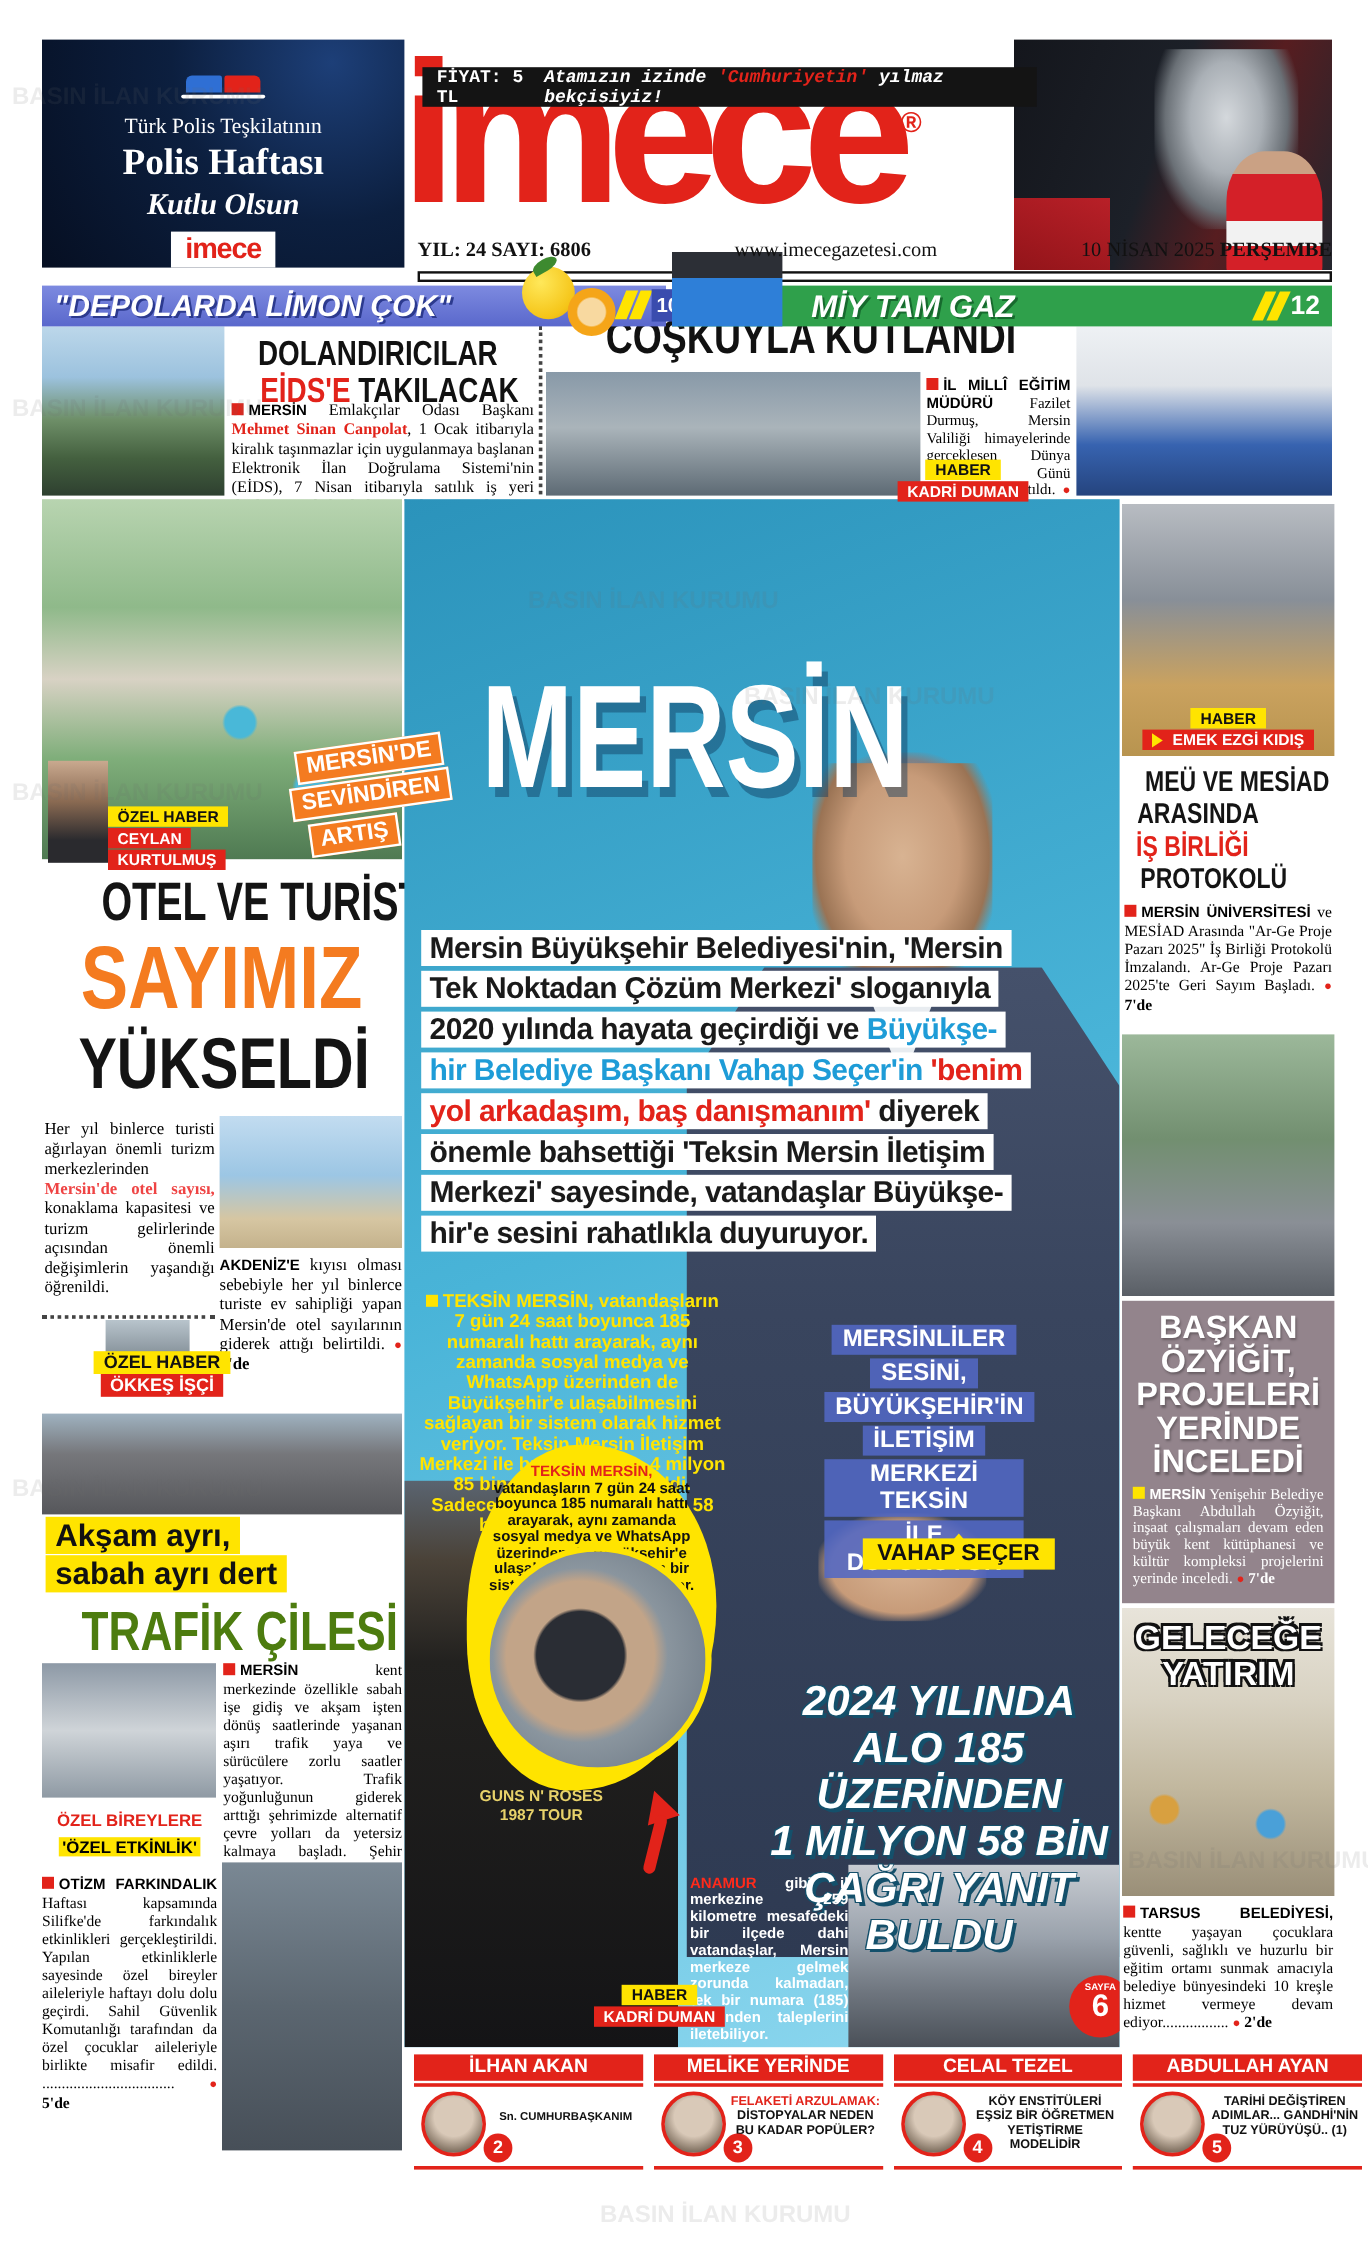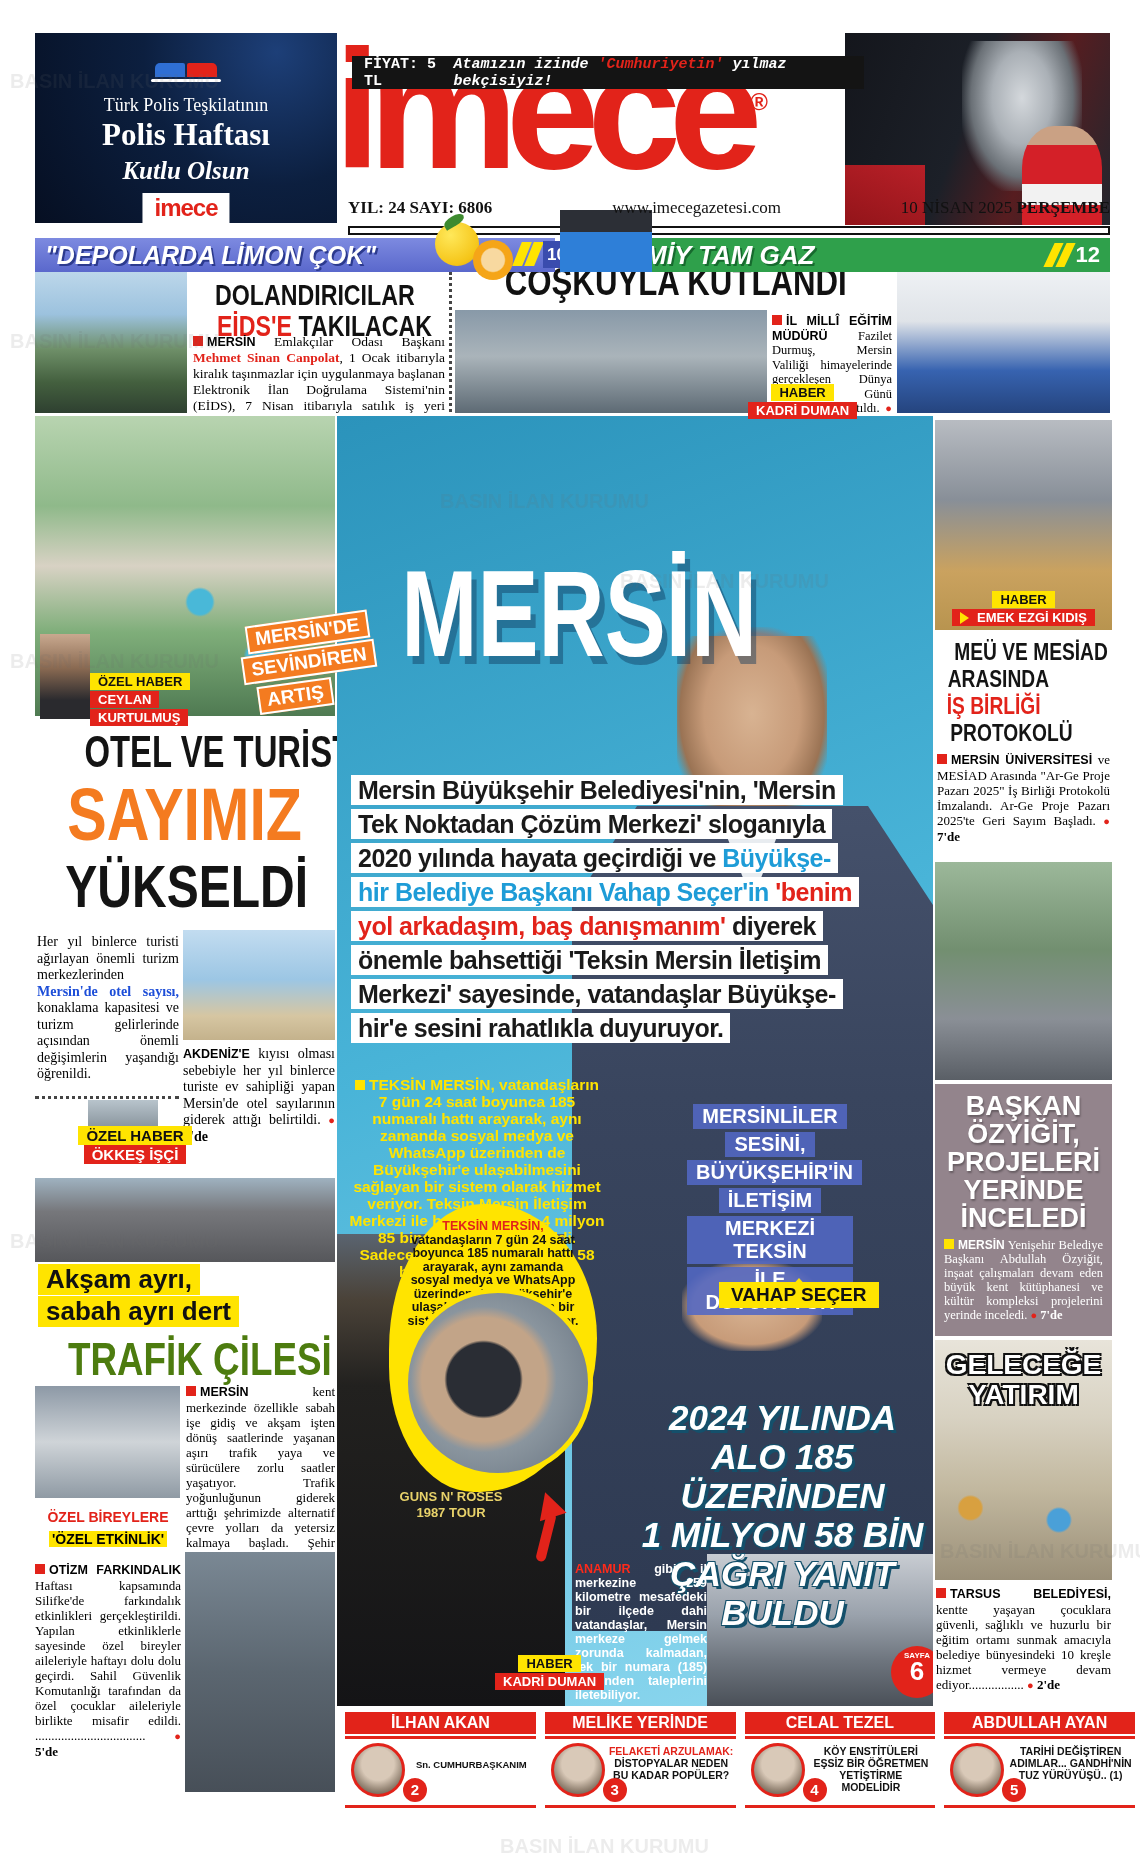--- a/index.html
+++ b/index.html
@@ -40,21 +40,21 @@
 
   
   .banner-lemon { left:35px; top:238px; width:520px; height:34px; background:linear-gradient(180deg,#7d8ae0,#5a68cc); display:flex; align-items:center; z-index:2; }
   .banner-lemon .txt { color:#fff; font-weight:900; font-style:italic; font-size:25px; padding-left:10px; text-shadow:2px 2px 0 #2c3a8e; }
   .lemon { position:absolute; border-radius:50%; background:radial-gradient(circle at 35% 30%, #ffe85a, #f5c518 70%, #dba70e); }
   .leaf { position:absolute; width:22px; height:10px; background:#3d8a2f; border-radius:50% 50% 50% 0; transform:rotate(-30deg); }
   .chev { position:absolute; width:10px; height:24px; background:#ffe400; transform:skewX(-22deg); }
   .pagebox { position:absolute; width:27px; height:27px; background:#3a4cae; color:#fff; font-weight:900; font-size:17px; display:flex; align-items:center; justify-content:center; }
   .banner-sport { left:560px; top:238px; width:550px; height:34px; background:#2fa04b; display:flex; align-items:center; z-index:2; }
   .sport-man { position:absolute; left:0; top:-28px; width:92px; height:62px; background:linear-gradient(180deg,#2c2f36 0 35%, #2e7fd8 35% 100%); }
-  .banner-sport .txt { color:#fff; font-weight:900; font-style:italic; font-size:26px; margin-left:85px; text-shadow:2px 2px 0 #176a2e; }
+  .banner-sport .txt { color:#fff; font-weight:900; font-style:italic; font-size:26px; margin-left:116px; text-shadow:2px 2px 0 #176a2e; }
   .slash { position:absolute; width:9px; height:24px; background:#ffe400; transform:skewX(-25deg); }
   .sport-num { position:absolute; right:10px; color:#fff; font-weight:900; font-size:22px; }
 
   
   .fraud-h { left:190px; top:268px; width:256px; text-align:left; font-weight:900; color:#111;margin-top:12px; }
   .fraud-h .l1 { font-size:29px; line-height:31px; }
   .fraud-h .l2 { font-size:29px; line-height:31px; }
   .fraud-h .red { color:#e2231a; }
   .fraud-body { left:193px; top:334px; width:252px; font-family:"Liberation Serif",serif; font-size:13.5px; line-height:16px; }
   .lead-b { font-family:"Liberation Sans",sans-serif; font-weight:bold; font-size:12.5px; }
@@ -64,21 +64,21 @@
   .celeb-text { left:772px; top:314px; width:120px; font-family:"Liberation Serif",serif; font-size:12.5px; line-height:14.5px; }
   .tagY { display:inline-block; background:#ffe400; color:#111; font-weight:900; font-size:13px; padding:1px 8px; }
   .tagR { display:inline-block; background:#e2231a; color:#fff; font-weight:900; font-size:13px; padding:1px 8px; }
   .celeb-tags { left:748px; top:383px; text-align:center; z-index:3; }
 
   
   .hotel-tags { left:90px; top:672px; z-index:3; }
   .badge { position:absolute; background:#f47b20; color:#fff; font-weight:900; font-size:19px; padding:1px 7px; border:2px solid #fff; transform:rotate(-8deg); z-index:3; }
   .hotel-h { left:35px; width:300px; text-align:center; font-weight:900; color:#141414; }
   .hotel-p { font-family:"Liberation Serif",serif; font-size:14px; line-height:16.5px; }
-  .hl-orange { color:#1d4ed8; font-weight:bold;margin-top:28px; }
+  .hl-orange { color:#ef4444; font-weight:bold;margin-top:28px; }
   .hdot { left:35px; top:1096px; width:144px; border-top:3px dotted #444; }
   .t-tags { left:70px; top:1126px; width:130px; text-align:center; z-index:3; }
   .subyel { position:absolute; left:38px; background:#ffe400; color:#111; font-weight:900; font-size:26px; padding:0 8px; z-index:3; }
   .traffic-h { left:35px; top:1332px; width:300px; text-align:center; font-weight:900; font-size:46px; color:#4d7c0f; }
   .special-h { left:35px; top:1506px; width:146px; text-align:center; font-weight:900; font-size:14px; line-height:22px; }
   .special-h .r { color:#e2231a; }
   .special-h .y { background:#ffe400; padding:0 3px; }
 
   
   .teksin { left:337px; top:416px; width:596px; height:1290px; background:linear-gradient(160deg,#2b93bb 0%,#49b4d8 45%,#8fd8ef 100%); overflow:hidden; }

